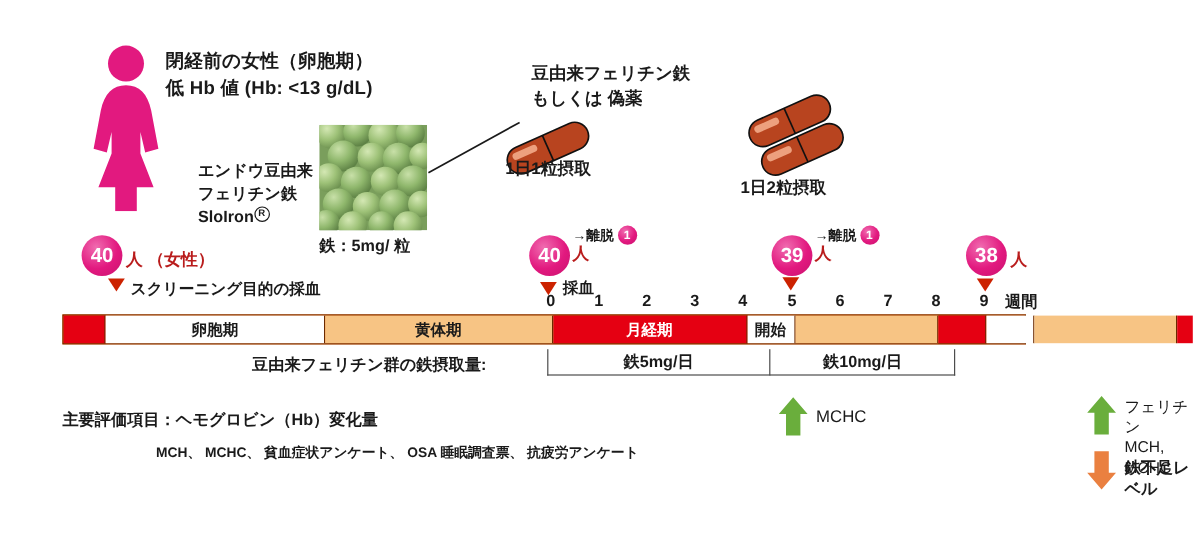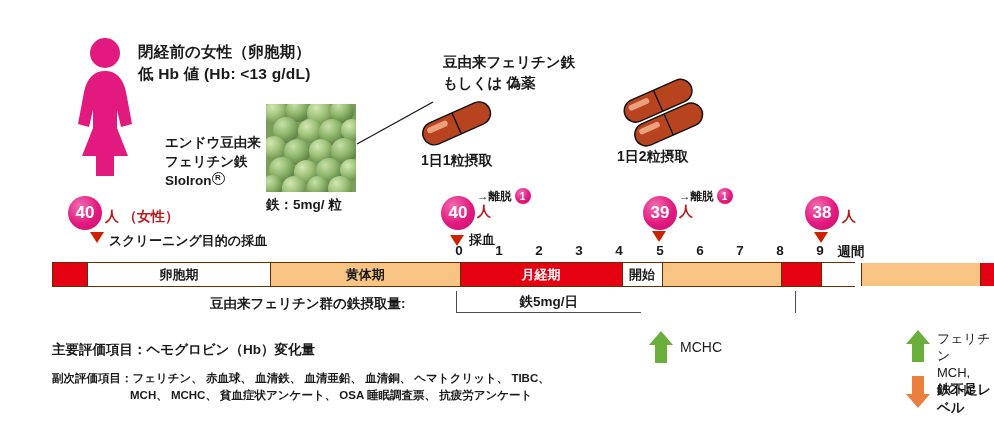--- a/index.html
+++ b/index.html
@@ -28,21 +28,21 @@
   #pea-photo{left:266px;top:104px;width:90px;height:88px;overflow:hidden;border:0;}
   #pea-photo svg{display:block;}
   #pea-caption{left:266px;top:196px;font-size:13.5px;font-weight:700;}
 
   
   #callout-line{left:355px;top:100px;width:80px;height:46px;}
 
   
   #capsule-1{left:412px;top:95px;width:88px;height:54px;}
   #capsule-2{left:620px;top:78px;width:88px;height:72px;}
-  #capsule-1-label{left:421px;top:152px;font-size:14px;font-weight:700;}
+  #capsule-1-label{left:421px;top:132px;font-size:14px;font-weight:700;}
   #capsule-2-label{left:617px;top:148px;font-size:14px;font-weight:700;}
 
   
   #capsule-title{left:443px;top:52px;font-size:14.5px;line-height:21px;font-weight:700;}
 
   
   .bubble{
     border-radius:50%;
     background:#e2197f;
     background:radial-gradient(circle at 36% 30%, #f06cb0 0%, #e2197f 55%, #c9116e 100%);
@@ -281,26 +281,26 @@
     <div class="seg seg-orange" style="left: 76.1%; width: 14.9%;"></div>
     <div class="seg seg-red" style="left: 91%; width: 5%;"></div>
     <div class="seg seg-white" style="left: 96%; width: 5%;"></div>
     <div class="seg seg-orange" style="left: 101%; width: 14.9%;"></div>
     <div class="seg seg-red" style="left: 115.9%; width: 5%;"></div>
   </div>
 
 <div class="abs" id="dose-label">豆由来フェリチン群の鉄摂取量:</div>
 <div class="abs" id="dose-bracket">
     <div class="cell" style="left: 0%; width: 54.3%;">鉄5mg/日</div>
+    <div class="cell" style="left: 54.3%; width: 45.7%;">鉄10mg/日</div>
     <div class="endcap"></div>
   </div>
 
 <div class="abs" id="primary-outcome">主要評価項目：ヘモグロビン（Hb）変化量</div>
 <div class="abs" id="secondary-outcome">
-  <span>副次評価項目：フェリチン、 赤血球、 血清鉄、 血清亜鉛、 血清銅、 ヘマトクリット、 TIBC、</span>
   <span class="l2">MCH、 MCHC、 貧血症状アンケート、 OSA 睡眠調査票、 抗疲労アンケート</span>
 </div>
 
 <div class="abs arrow-box" id="arrow-mchc">
   <svg viewBox="0 0 26 34" width="26" height="34" aria-hidden="true">
     <path d="M13 1 L25 15 L19 15 L19 33 L7 33 L7 15 L1 15 Z" fill="#6aae3c"></path>
   </svg>
 </div>
 <div class="abs" id="arrow-mchc-label">MCHC</div>
 

